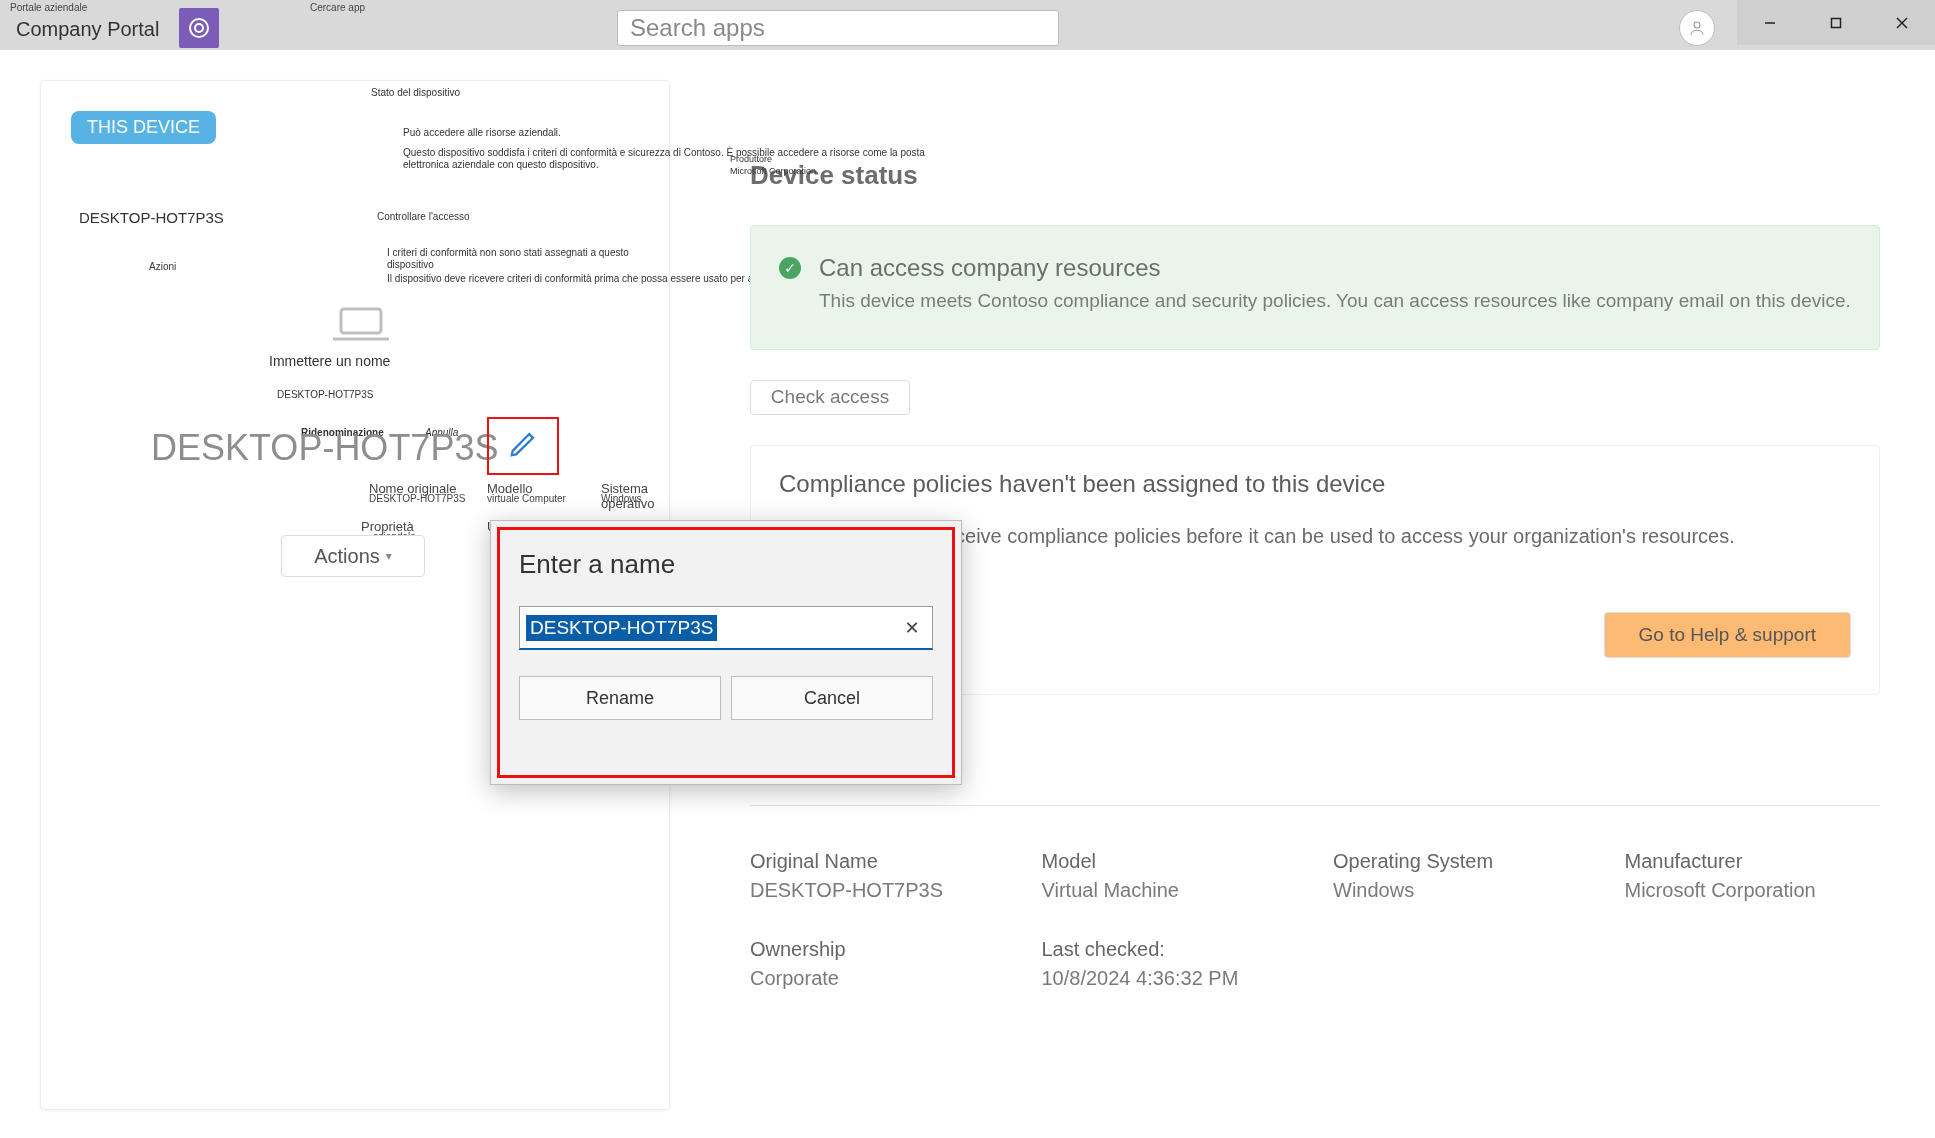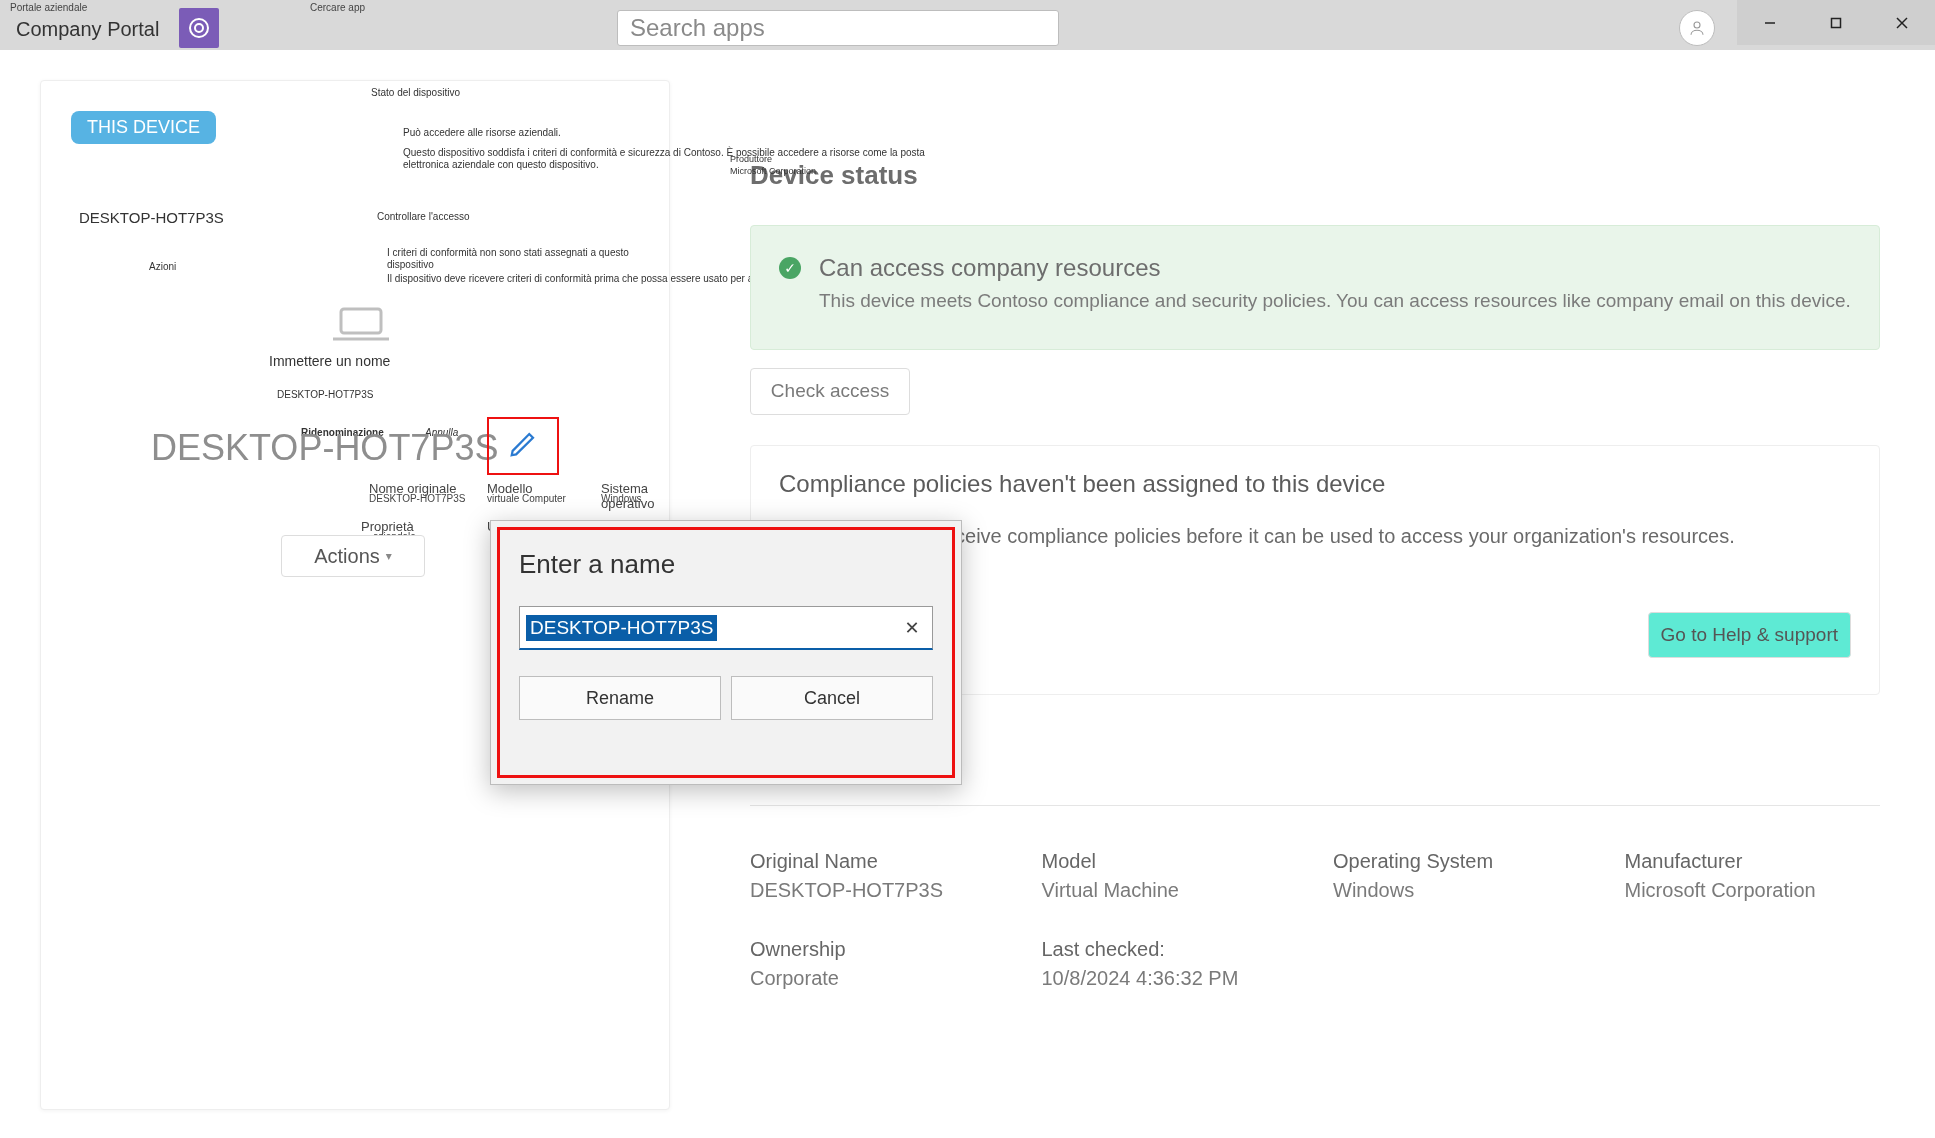--- a/index.html
+++ b/index.html
@@ -40,25 +40,25 @@
   .it-val  { font-size:10px; color:#444; position:absolute; }
 
   
   .rightarea { margin:0 0 0 80px; width:1130px; position:relative; }
   .ds-title { font-size:26px; color:#6d6d6d; margin-top:110px; }
   .status-panel { margin-top:34px; background:#e9f5ea; border:1px solid #d7ecd8; border-radius:4px; padding:28px 28px 34px 28px; position:relative; }
   .status-row { display:flex; align-items:center; gap:18px; }
   .check-icon { width:22px;height:22px;border-radius:50%;background:#4aa564;display:flex;align-items:center;justify-content:center;color:#fff;font-size:14px;}
   .status-head { font-size:24px; color:#6d6d6d; }
   .status-body { font-size:19px; color:#7b7b7b; margin-left:40px; margin-top:6px; line-height:1.4; }
-  .checkaccess { margin-top:18px; width:160px; height:47px; border:1px solid #ddd; border-radius:4px; background:#fff; color:#7a7a7a; font-size:19px; }
+  .checkaccess { margin-top:30px; width:160px; height:35px; border:1px solid #ddd; border-radius:4px; background:#fff; color:#7a7a7a; font-size:19px; }
   .compliance-card { margin-top:30px; border:1px solid #eee; border-radius:4px; padding:0 28px 36px 28px; }
   .comp-head { font-size:24px; color:#5b5b5b; margin-top:24px; }
   .comp-body { font-size:20px; color:#6a6a6a; margin-top:22px; line-height:1.6; }
-  .help-btn { float:right; margin-top:28px; height:46px; padding:0 12px; border:1px solid #ddd;border-radius:4px;background:#5eead4;color:#555;font-size:19px;text-align:center; }
+  .help-btn { float:right; margin-top:28px; height:46px; padding:0 34px; border:1px solid #ddd;border-radius:4px;background:#fdba74;color:#555;font-size:19px;text-align:center; }
 
   .divider { margin-top:110px; border-top:1px solid #e5e5e5; }
 
   .props { margin-top:44px; display:grid; grid-template-columns: repeat(4, 1fr); column-gap:40px; row-gap:46px;gap:36px; }
   .prop-label { font-size:20px; color:#666; }
   .prop-val   { font-size:20px; color:#7a7a7a; margin-top:6px; }
 
   
   .modal { position:absolute; left:490px; top:520px; width:472px; height:265px; background:#f2f2f2; border:1px solid #bcbcbc; box-shadow:0 6px 24px rgba(0,0,0,.25); }
   .modal-outline { position:absolute; inset:6px; border:3px solid #e11; pointer-events:none; }

